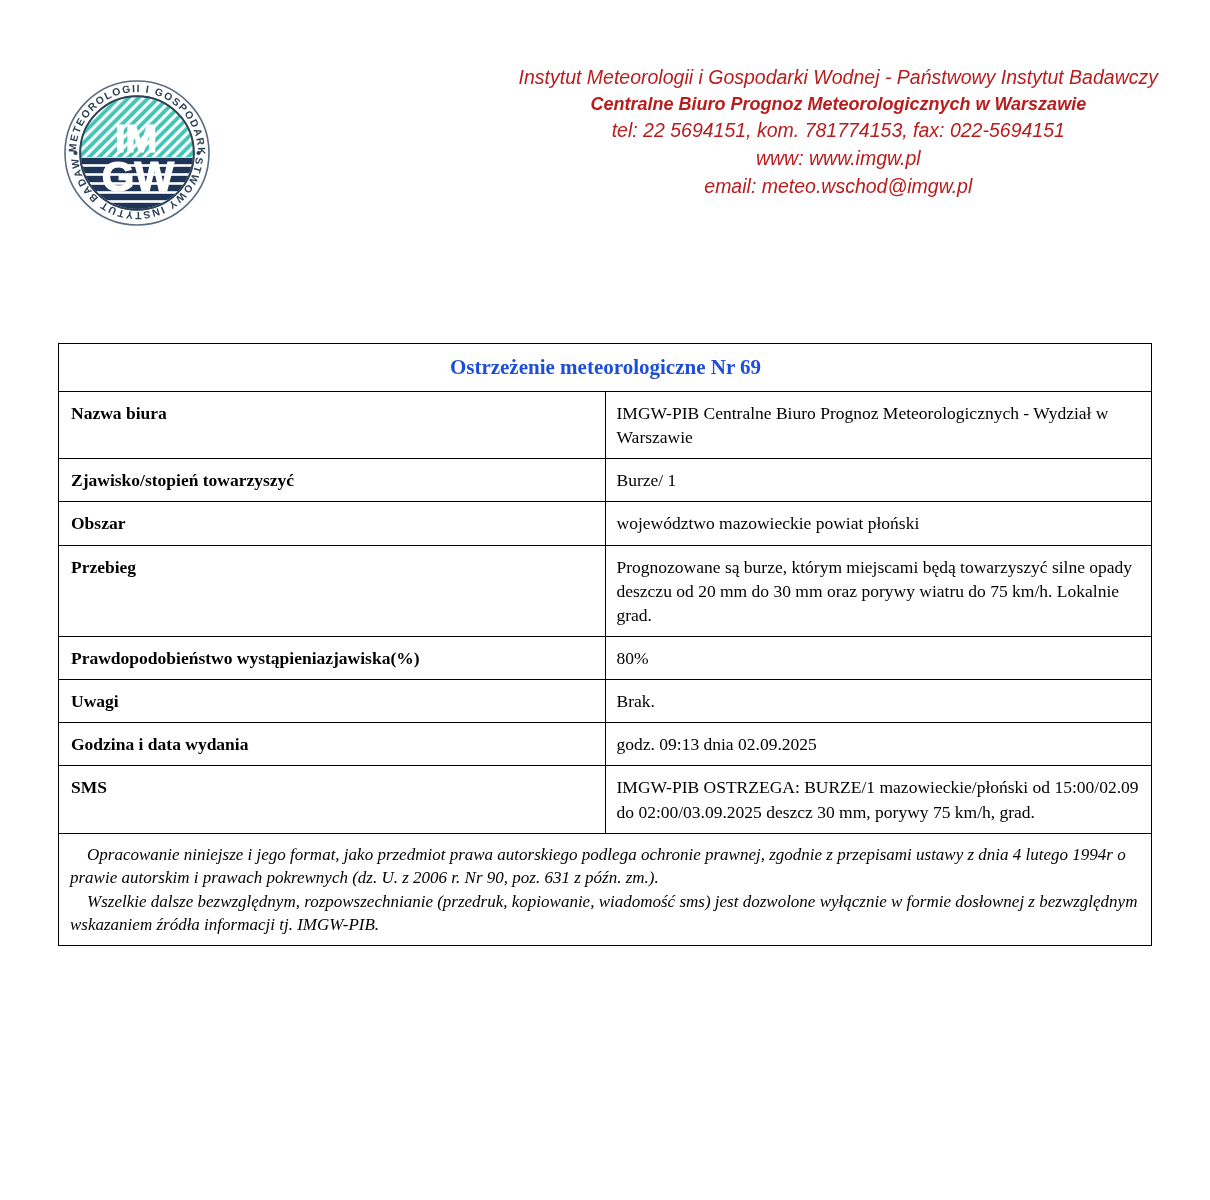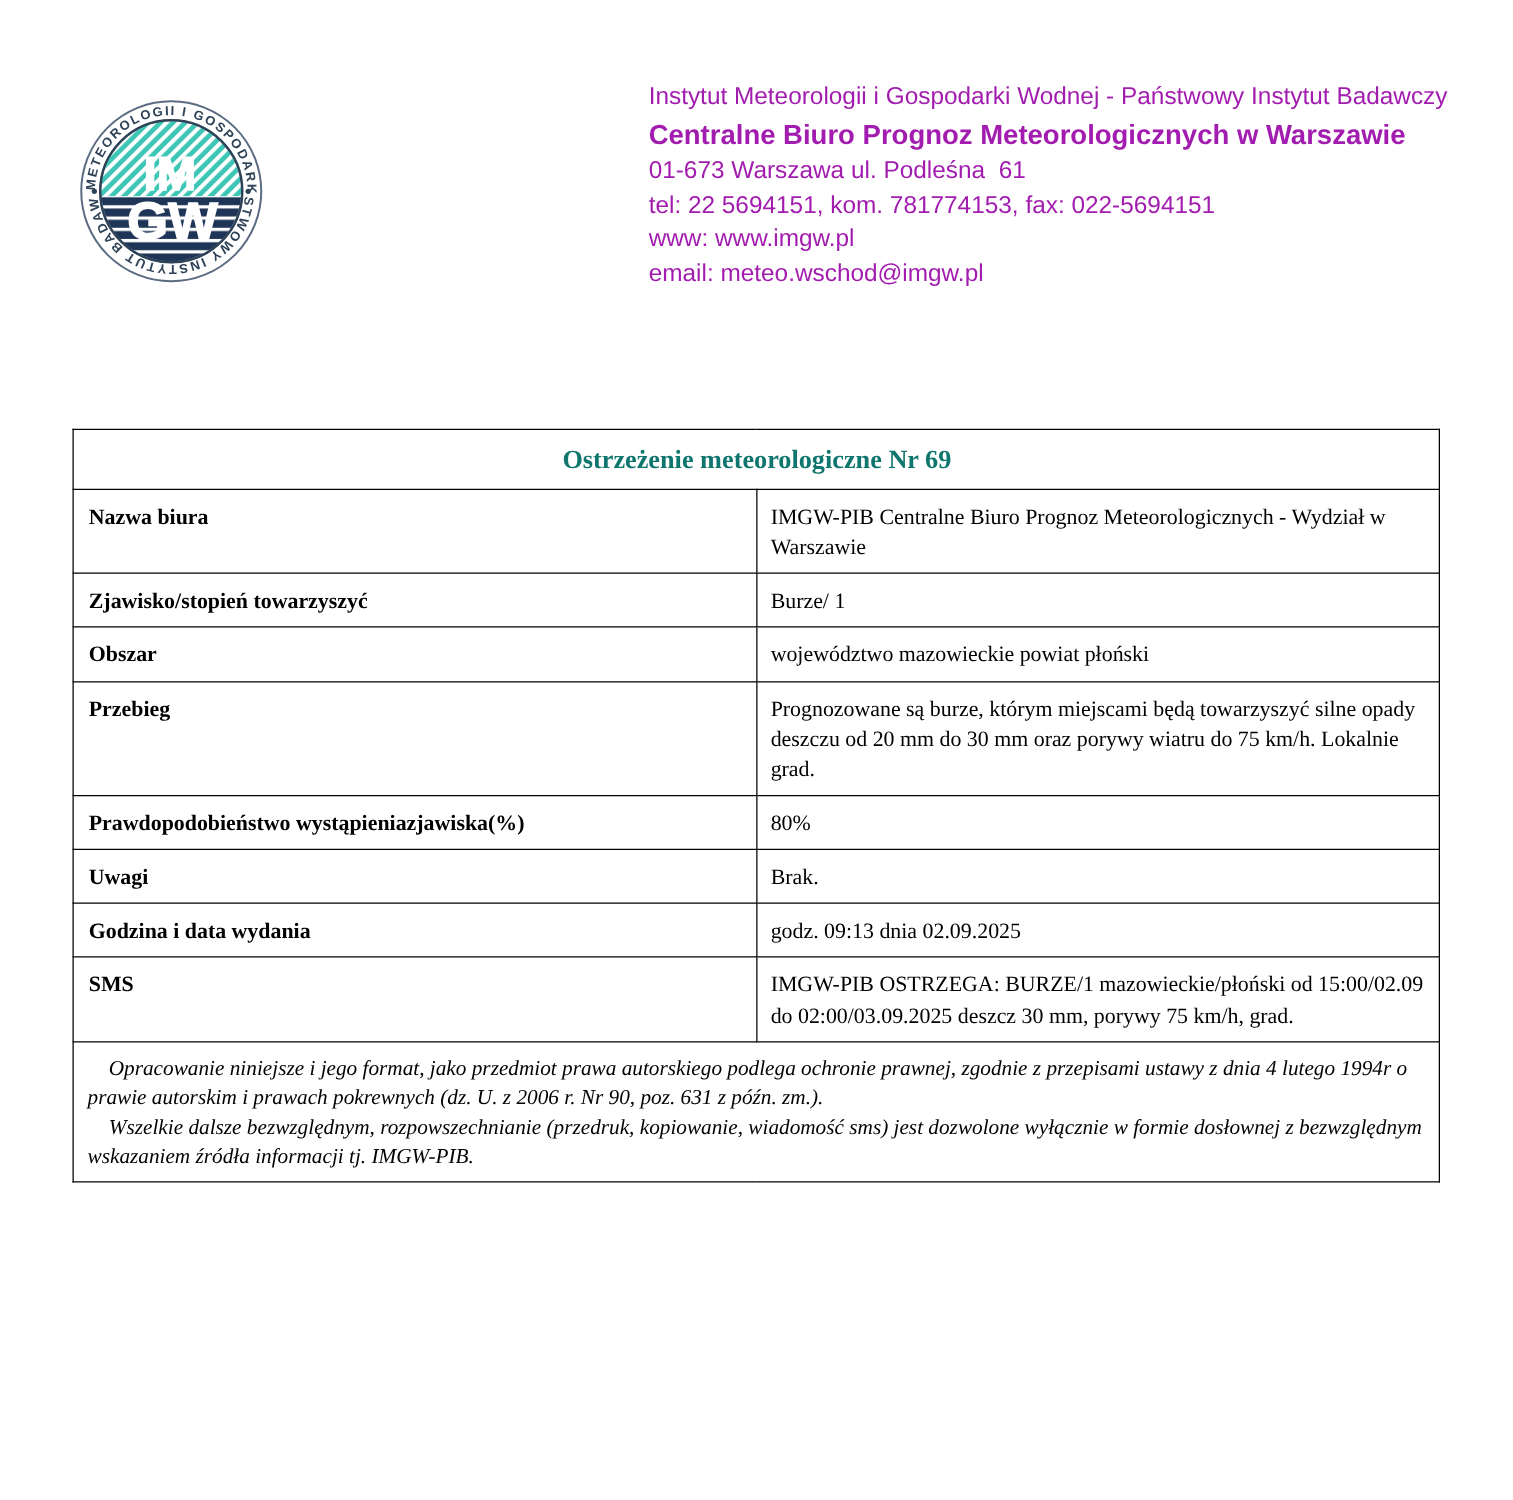--- a/index.html
+++ b/index.html
@@ -30,32 +30,33 @@
     left: 62px;
     top: 78px;
     width: 150px;
     height: 150px;
   }
 
   #header-text {
     position: absolute;
     right: 52px;
     top: 64px;
-    text-align: left;
+    text-align: center;
     font-family: "Liberation Sans", sans-serif;
-    color: #a21caf;
+    color: #b91c1c;
     line-height: 1.42;
+    font-style: italic;
   }
   #header-text .line {
     font-size: 19.5px;
     white-space: pre;
   }
   #header-text .line.bold {
     font-weight: bold;
-    font-size: 22px;
+    font-size: 18px;
   }
 
   
   #warning-table {
     position: absolute;
     left: 58px;
     top: 343px;
     width: 1094px;
     border-collapse: collapse;
     table-layout: fixed;
@@ -73,21 +74,21 @@
     padding-left: 12px;
   }
   #warning-table td.value {
     width: 807px;
   }
   td.title-cell {
     text-align: center;
     padding: 12px 10px 13px 10px;
   }
   .doc-title {
-    color: #0f766e;
+    color: #1d4ed8;
     font-weight: bold;
     font-size: 21px;
   }
   .bold-inline { font-weight: normal; }
 
   td.footer-cell {
     padding: 10px 12px 12px 12px;
     font-size: 17px;
     line-height: 1.45;
     font-style: italic;
@@ -141,21 +142,20 @@
       <circle cx="136.5" cy="75" r="2.1" fill="#2e4257"></circle>
 
       <text x="74" y="74" text-anchor="middle" font-family="'Liberation Sans', sans-serif" font-size="38" font-weight="bold" fill="#ffffff" stroke="#ffffff" stroke-width="1.2">IM</text>
       <text x="76" y="113" text-anchor="middle" font-family="'Liberation Sans', sans-serif" font-size="42" font-weight="bold" fill="#ffffff" stroke="#ffffff" stroke-width="1.2">GW</text>
     </svg>
   </div>
 
   <div id="header-text">
     <div class="line">Instytut Meteorologii i Gospodarki Wodnej - Państwowy Instytut Badawczy</div>
     <div class="line bold">Centralne Biuro Prognoz Meteorologicznych w Warszawie</div>
-    <div class="line">01-673 Warszawa ul. Podleśna  61</div>
     <div class="line">tel: 22 5694151, kom. 781774153, fax: 022-5694151</div>
     <div class="line">www: www.imgw.pl</div>
     <div class="line">email: meteo.wschod@imgw.pl</div>
   </div>
 </div>
 
 <table id="warning-table">
   <tbody>
     <tr>
       <td class="title-cell" colspan="2">

